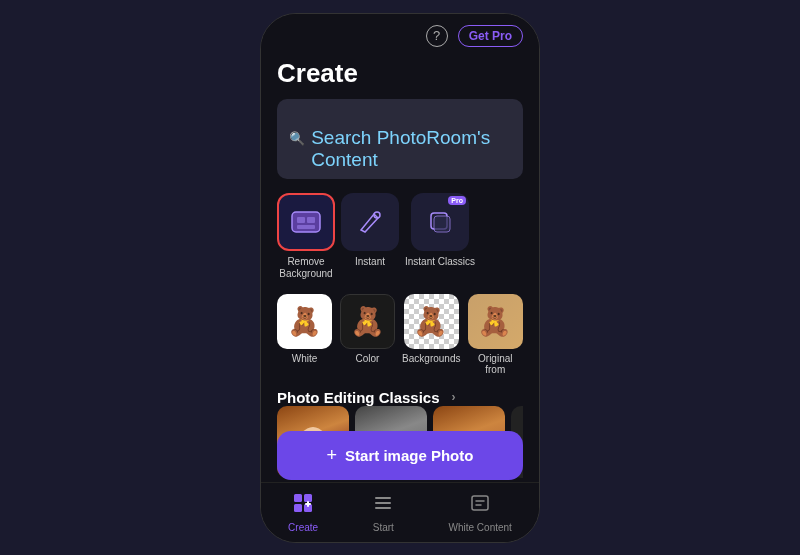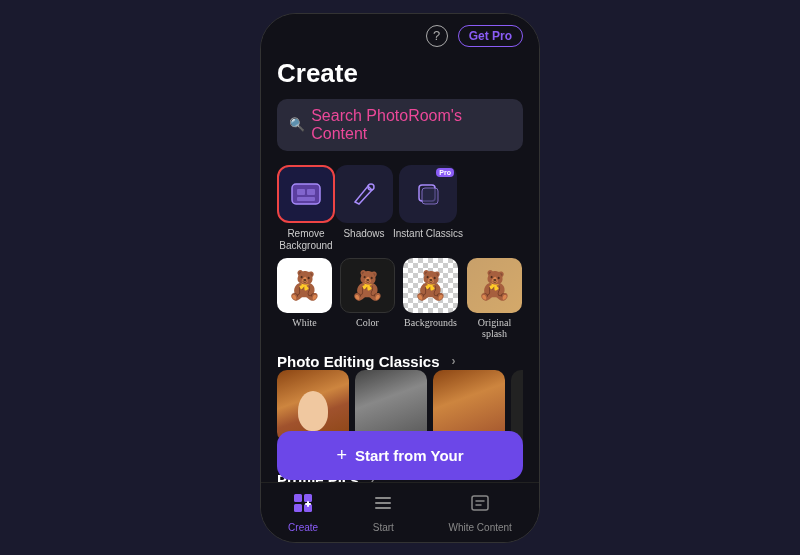--- a/index.html
+++ b/index.html
@@ -67,27 +67,28 @@
       display: flex;
       align-items: center;
       gap: 6px;
       margin-bottom: 14px;
     }
     .search-icon {
       color: #888;
       font-size: 13px;
     }
     .search-placeholder {
-      color: #ec4899;
-      font-size: 16px;
+      color: #7dd3fc;
+      font-size: 19px;
+      margin-top: 20px;
     }
     .tools-row {
       display: flex;
-      gap: 0;
-      margin-bottom: 6px;
+      gap: 6px;
+      margin-bottom: 14px;
       overflow: hidden;
     }
     .tool-item {
       display: flex;
       flex-direction: column;
       align-items: center;
       gap: 5px;
       min-width: 58px;
     }
     .tool-icon-box {
@@ -145,21 +146,20 @@
     }
     .bg-white { background: #ffffff; }
     .bg-black { background: #1a1a1a; border: 1px solid #333; }
     .bg-transparent {
       background: repeating-conic-gradient(#ccc 0% 25%, #fff 0% 50%) 0 0 / 10px 10px;
     }
     .bg-label {
       font-size: 10px;
       color: #ccc;
       text-align: center;
-      font-family: Liberation Serif, serif;
     }
     .section-title {
       font-size: 15px;
       font-weight: 700;
       color: #ffffff;
       display: flex;
       align-items: center;
       gap: 12px;
     }
     .section-chevron {
@@ -282,21 +282,21 @@
         <span class="tool-label">Remove<br>Background</span>
       </div>
 
       <div class="tool-item">
         <div class="tool-icon-box">
           <svg width="28" height="28" viewBox="0 0 28 28" fill="none">
             <path d="M5 22 L18 6 L22 10 L9 24 Z" stroke="#a78bfa" stroke-width="1.5" fill="none"></path>
             <circle cx="21" cy="7" r="3" stroke="#a78bfa" stroke-width="1.5" fill="none"></circle>
           </svg>
         </div>
-        <span class="tool-label">Shadows</span>
+        <span class="tool-label">Instant</span>
       </div>
 
 
       <div class="tool-item">
         <div class="tool-icon-box">
           <div class="pro-badge">Pro</div>
           <svg width="28" height="28" viewBox="0 0 28 28" fill="none">
             <rect x="5" y="5" width="16" height="16" rx="3" stroke="#a78bfa" stroke-width="1.5" fill="none"></rect>
             <rect x="8" y="8" width="16" height="16" rx="3" fill="#2a2a4a" stroke="#a78bfa" stroke-width="1" opacity="0.7"></rect>
           </svg>
@@ -325,21 +325,21 @@
         <div class="bg-preview bg-transparent">
           <span style="font-size:28px;">🧸</span>
         </div>
         <span class="bg-label">Backgrounds</span>
       </div>
 
       <div class="bg-option">
         <div class="bg-preview" style="background:linear-gradient(135deg,#c8a06a,#d4a96a);">
           <span style="font-size:28px;">🧸</span>
         </div>
-        <span class="bg-label">Original splash</span>
+        <span class="bg-label">Original from</span>
       </div>
     </div>
 
     <div class="section-title">
       <span>Photo Editing Classics</span>
       <span class="section-chevron">›</span>
     </div>
     <div class="photo-row">
 
       <div class="photo-item">
@@ -374,21 +374,21 @@
     <div class="section-title">
       <span>Profile Pics</span>
       <span class="section-chevron">›</span>
     </div>
 
   </div>
 
   <div class="start-button-area">
     <div class="start-from-photo-btn">
       <span style="font-size:18px;font-weight:300;">+</span>
-      <span>Start from Your</span>
+      <span>Start image Photo</span>
     </div>
   </div>
 
   <div class="tab-bar">
 
     <div class="tab-item">
       <span class="tab-icon active">
         <svg width="22" height="22" viewBox="0 0 22 22" fill="none">
           <rect x="2" y="2" width="8" height="8" rx="1.5" fill="#8a5cf6"></rect>
           <rect x="12" y="2" width="8" height="8" rx="1.5" fill="#8a5cf6"></rect>

